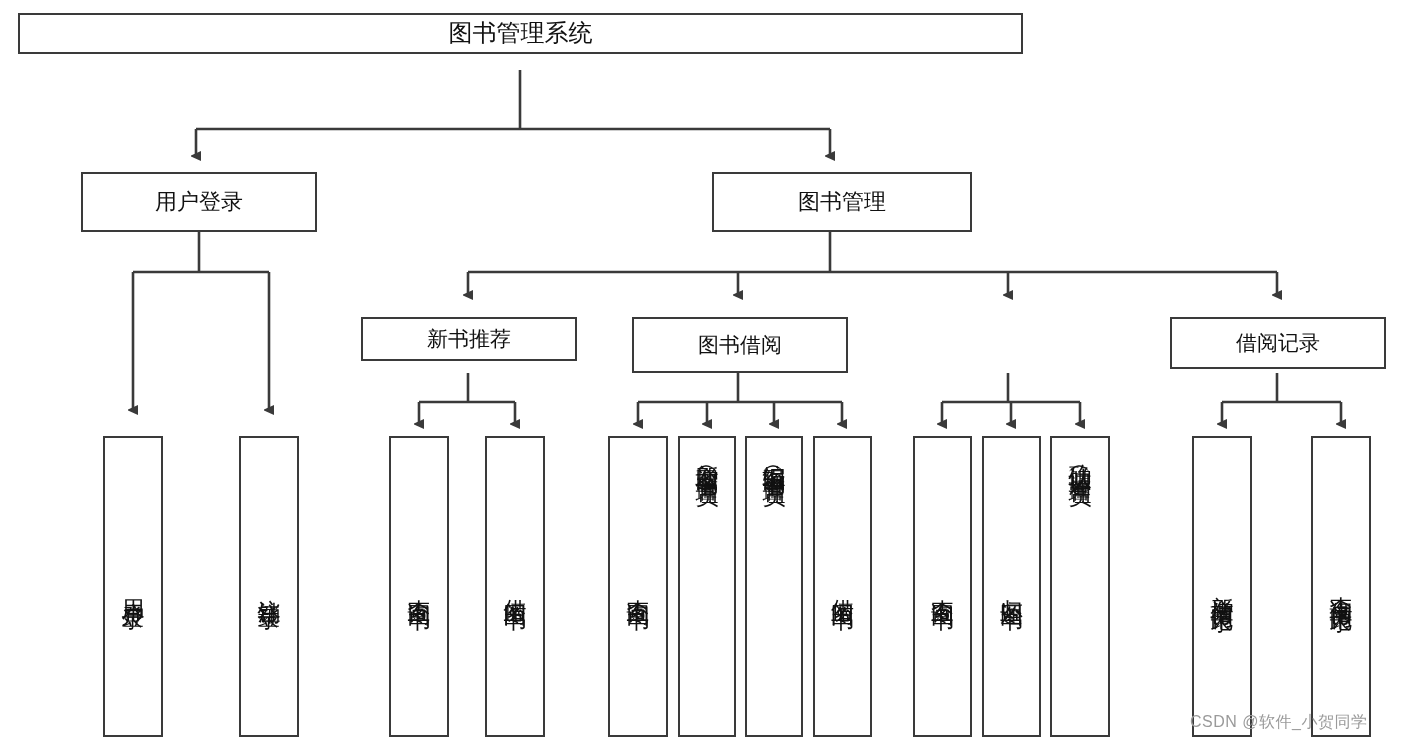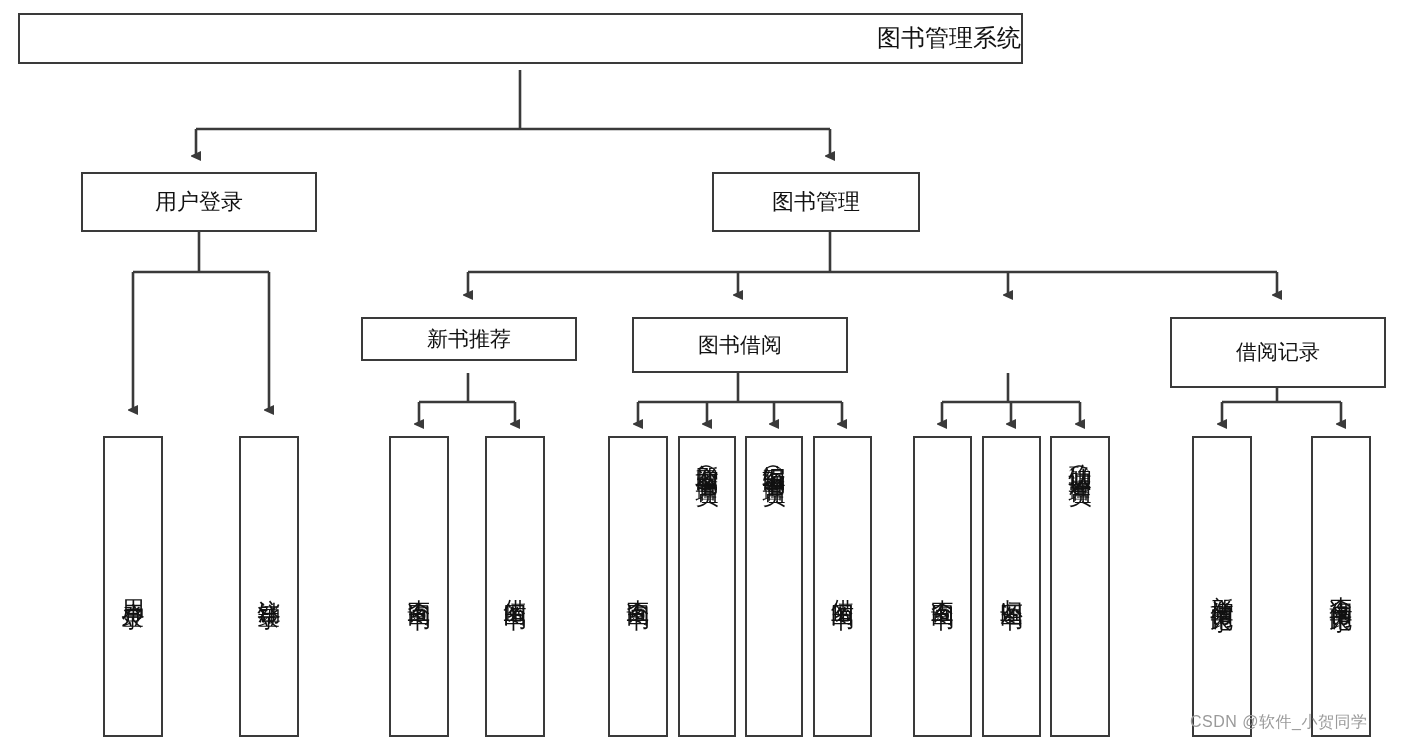--- a/index.html
+++ b/index.html
@@ -117,38 +117,38 @@
       <path d="M1011,402 L1011,424" marker-end="url(#arrow)"></path>
       <path d="M1080,402 L1080,424" marker-end="url(#arrow)"></path>
 
       <path d="M1277,373 L1277,402"></path>
       <path d="M1222,402 L1341,402"></path>
       <path d="M1222,402 L1222,424" marker-end="url(#arrow)"></path>
       <path d="M1341,402 L1341,424" marker-end="url(#arrow)"></path>
     </g>
   </svg>
 
-  <div class="node root" style="left:18px; top:13px; width:1005px; height:51px;justify-content:flex-end;">
+  <div class="node root" style="left:18px; top:13px; width:1005px; height:41px;">
     <span>图书管理系统</span>
   </div>
 
   <div class="node level2" style="left:81px; top:172px; width:236px; height:60px;">
     <span>用户登录</span>
   </div>
-  <div class="node level2" style="left:712px; top:172px; width:208px; height:60px;">
+  <div class="node level2" style="left:712px; top:172px; width:260px; height:60px;">
     <span>图书管理</span>
   </div>
 
   <div class="node level3" style="left:361px; top:317px; width:216px; height:44px;">
     <span>新书推荐</span>
   </div>
   <div class="node level3" style="left:632px; top:317px; width:216px; height:56px;">
     <span>图书借阅</span>
   </div>
-  <div class="node level3" style="left:1170px; top:317px; width:216px; height:71px;">
+  <div class="node level3" style="left:1170px; top:317px; width:216px; height:52px;">
     <span>借阅记录</span>
   </div>
 
   <div class="node leaf" style="left:103px; top:436px; width:60px; height:301px;">
     <span>用户登录</span>
   </div>
   <div class="node leaf" style="left:239px; top:436px; width:60px; height:301px;">
     <span>注销登录</span>
   </div>
 

